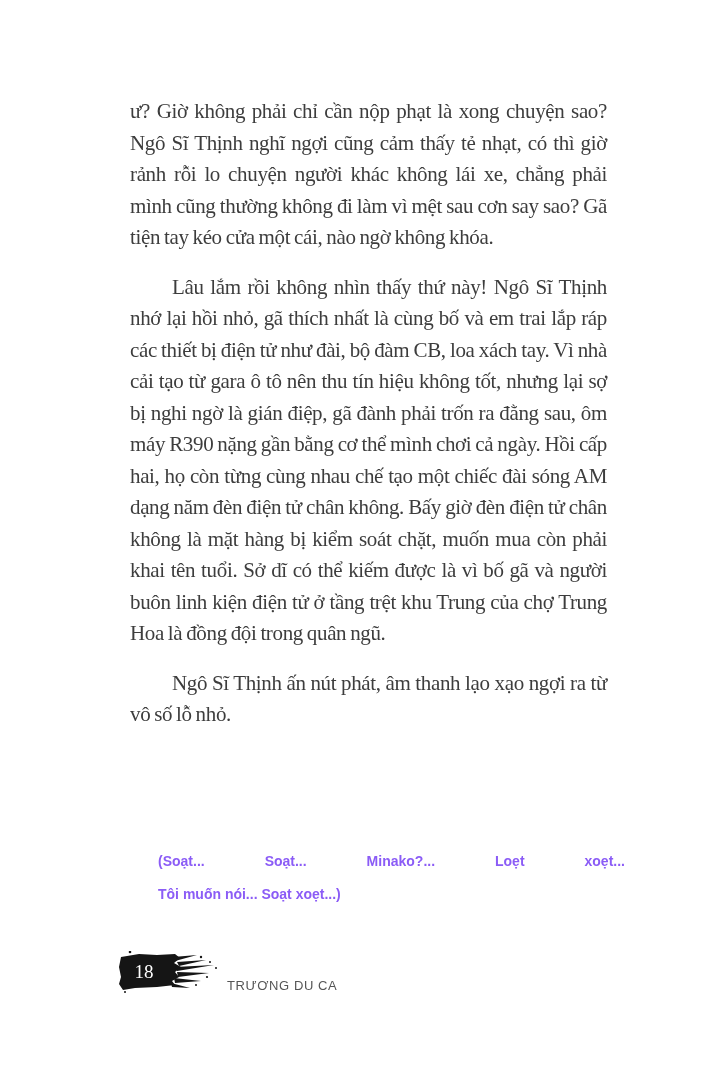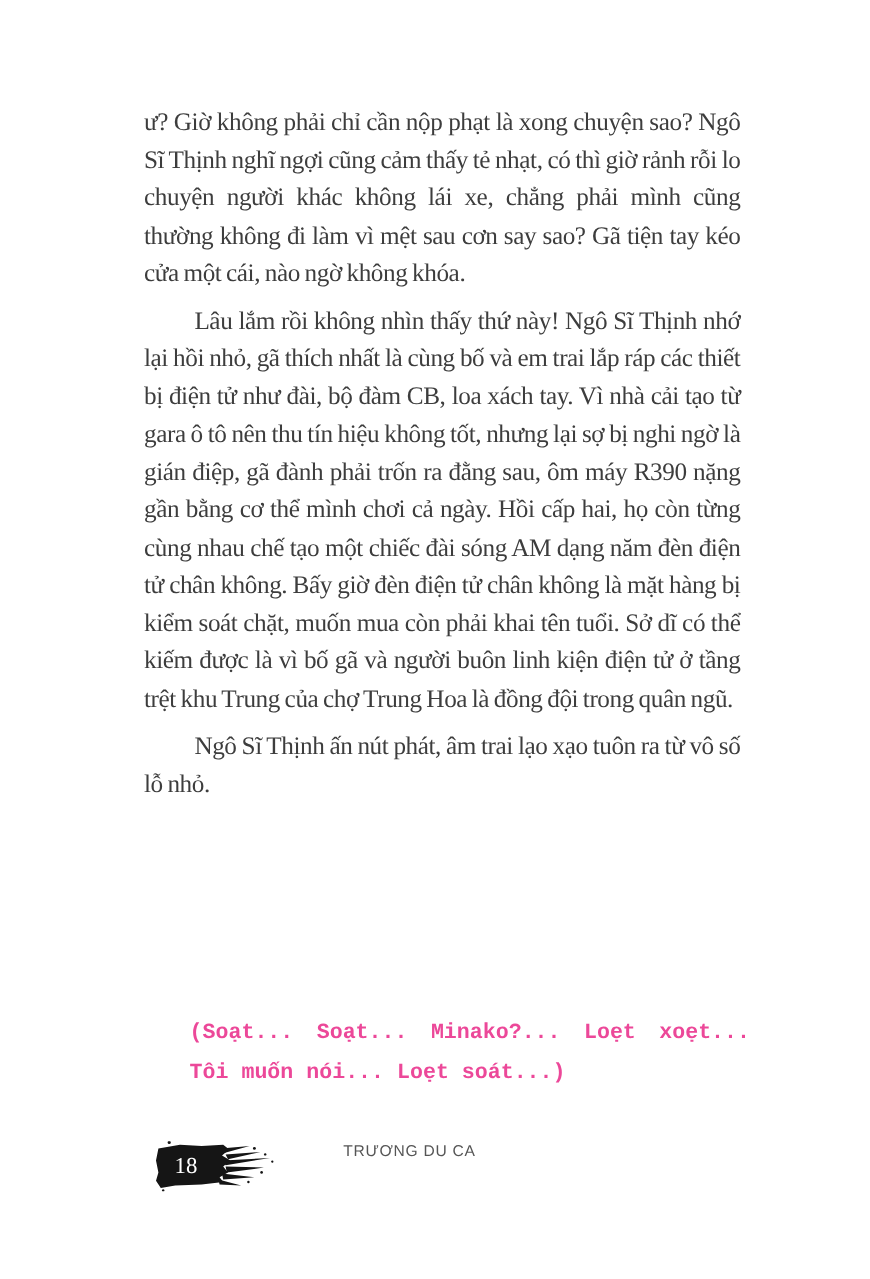--- a/index.html
+++ b/index.html
@@ -23,54 +23,53 @@
     width: 513px;
     font-size: 21px;
     line-height: 31.5px;
     color: #3d3d3d;
     text-align: justify;
     letter-spacing: -0.35px;
     word-spacing: -1px;
     hyphens: none;
   }
   .body-text p {
-    margin: 8px;
+    margin: 18px;
     padding: 0;
   }
   .body-text p.indented {
     text-indent: 42px;
   }
   
   .transcript {
     position: absolute;
     left: 158px;
     top: 845px;
     width: 467px;
-    font-family: Liberation Mono, monospace;
-    font-size: 18px;
+    font-family: Liberation Sans, sans-serif;
+    font-size: 14px;
     line-height: 33px;
     font-weight: 600;
-    color: #ec4899;
+    color: #8b5cf6;
   }
   .transcript .line {
     white-space: normal;
   }
   .transcript .line.stretch {
     text-align: justify;
     text-align-last: justify;
   }
   
   .footer {
     position: absolute;
-    left: 128px;
+    left: 117px;
     top: 951px;
     display: flex;
-    align-items: flex-start;
+    align-items: flex-end;
     height: 42px;
-    gap: 48px;
   }
   .brush-wrap {
     position: relative;
     width: 100px;
     height: 42px;
     flex-shrink: 0;
   }
   .brush-wrap svg {
     position: absolute;
     left: 0;
@@ -100,26 +99,26 @@
   }
 </style>
 </head>
 <body>
 
 <div class="book-page">
 
   <div class="body-text">
     <p>ư? Giờ không phải chỉ cần nộp phạt là xong chuyện sao? Ngô Sĩ Thịnh nghĩ ngợi cũng cảm thấy tẻ nhạt, có thì giờ rảnh rỗi lo chuyện người khác không lái xe, chẳng phải mình cũng thường không đi làm vì mệt sau cơn say sao? Gã tiện tay kéo cửa một cái, nào ngờ không khóa.</p>
     <p class="indented">Lâu lắm rồi không nhìn thấy thứ này! Ngô Sĩ Thịnh nhớ lại hồi nhỏ, gã thích nhất là cùng bố và em trai lắp ráp các thiết bị điện tử như đài, bộ đàm CB, loa xách tay. Vì nhà cải tạo từ gara ô tô nên thu tín hiệu không tốt, nhưng lại sợ bị nghi ngờ là gián điệp, gã đành phải trốn ra đằng sau, ôm máy R390 nặng gần bằng cơ thể mình chơi cả ngày. Hồi cấp hai, họ còn từng cùng nhau chế tạo một chiếc đài sóng AM dạng năm đèn điện tử chân không. Bấy giờ đèn điện tử chân không là mặt hàng bị kiểm soát chặt, muốn mua còn phải khai tên tuổi. Sở dĩ có thể kiếm được là vì bố gã và người buôn linh kiện điện tử ở tầng trệt khu Trung của chợ Trung Hoa là đồng đội trong quân ngũ.</p>
-    <p class="indented">Ngô Sĩ Thịnh ấn nút phát, âm trai lạo xạo tuôn ra từ vô số lỗ nhỏ.</p>
+    <p class="indented">Ngô Sĩ Thịnh ấn nút phát, âm thanh lạo xạo ngợi ra từ vô số lỗ nhỏ.</p>
   </div>
 
   <div class="transcript">
     <div class="line stretch">(Soạt... Soạt... Minako?... Loẹt xoẹt...</div>
-    <div class="line">Tôi muốn nói... Loẹt soát...)</div>
+    <div class="line">Tôi muốn nói... Soạt xoẹt...)</div>
   </div>
 
   <div class="footer">
     <div class="brush-wrap">
       <svg viewBox="0 0 100 42" aria-hidden="true">
         <g fill="#151515">
 
           <path d="M4,6 L22,3 L40,4 L58,3 L63,7 L57,12 L64,16 L58,21 L62,26 L55,30 L58,34 L40,36 L18,37 L6,39 L2,33 L4,26 L2,16 Z"></path>
 
           <path d="M56,6 L80,4 L58,10 Z"></path>

